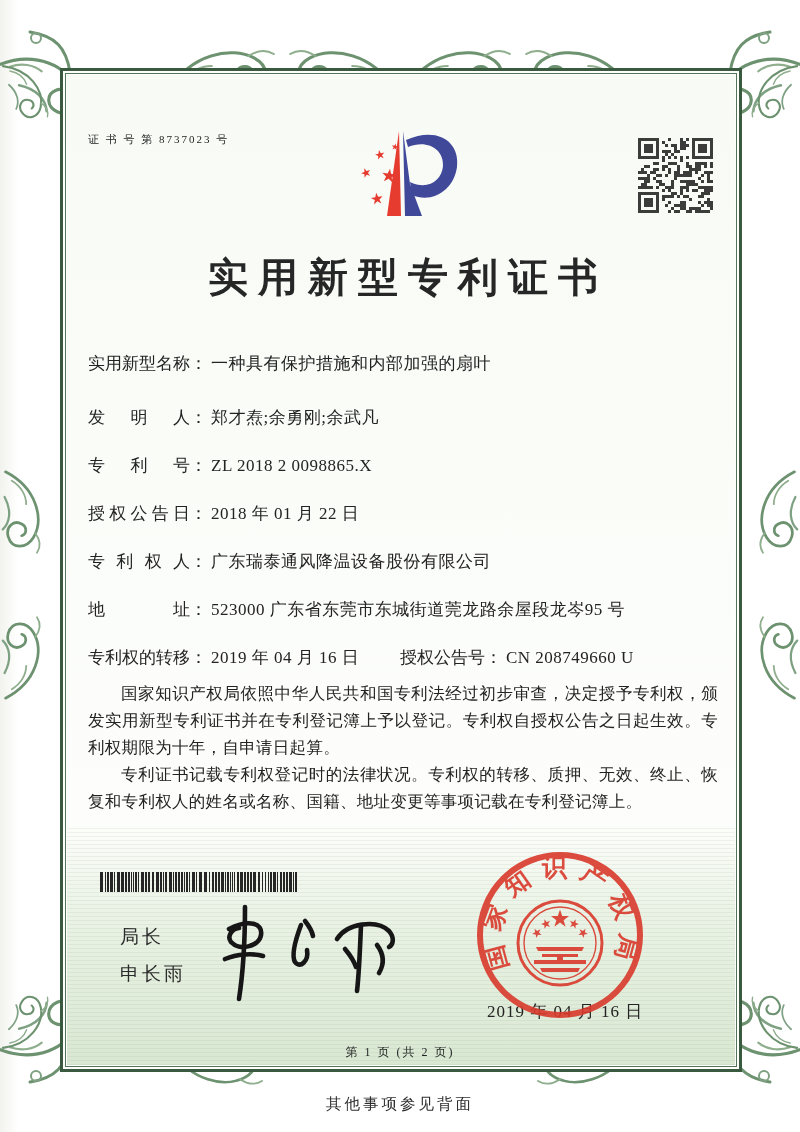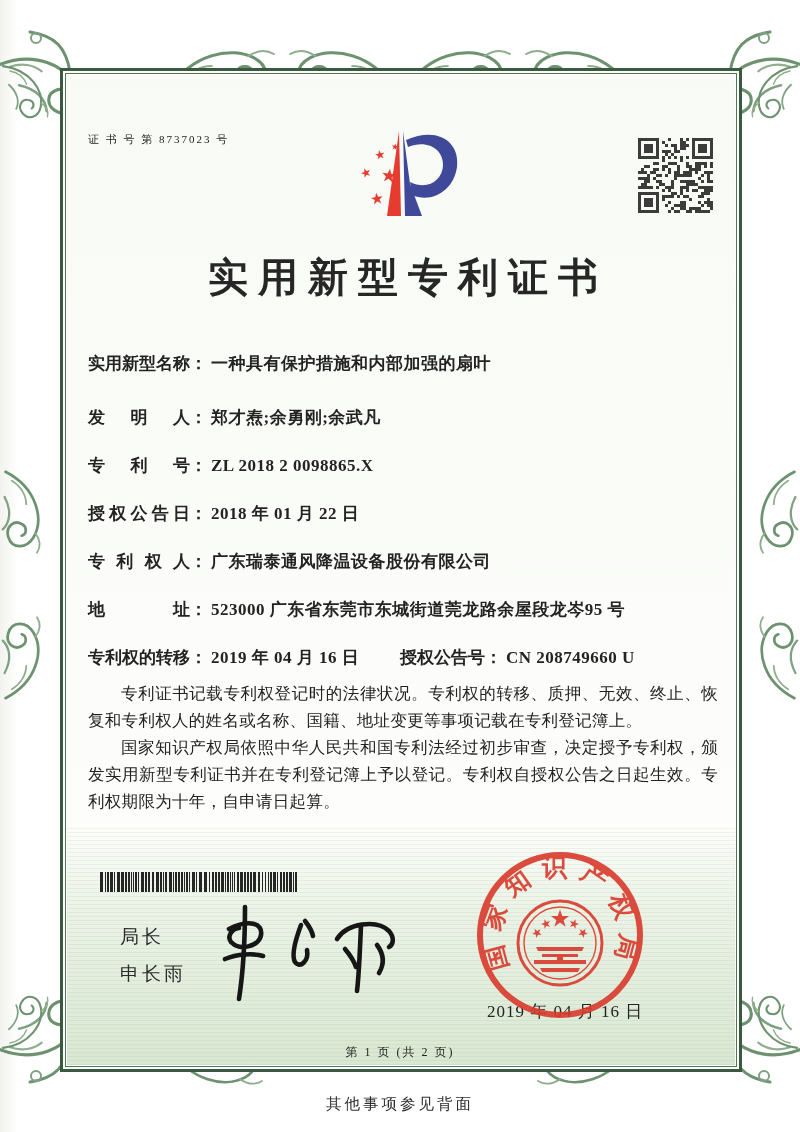--- a/index.html
+++ b/index.html
@@ -24,21 +24,21 @@
   .tint2{
     position:absolute;left:4px;right:4px;top:4px;height:750px;
     background:linear-gradient(180deg, rgba(238,243,236,.35), rgba(255,255,255,0));
   }
   .certno{position:absolute;left:88px;top:132px;font-size:11px;letter-spacing:2px;}
   .title{
     position:absolute;left:8px;top:250px;width:100%;text-align:center;
     font-size:40px;font-weight:bold;letter-spacing:10px;color:#262626;
   }
   .fields{position:absolute;left:88px;top:350px;width:636px;font-size:17px;}
-  .frow{position:absolute;left:0;white-space:nowrap;font-weight:bold;}
+  .frow{position:absolute;left:0;white-space:nowrap;}
   .flabel{display:inline-block;width:102px;text-align:justify;text-align-last:justify;vertical-align:bottom;}
   .fcolon{margin:0 4px 0 0;}
   .fvalue{letter-spacing:.5px;}
   .pair2{position:absolute;left:312px;top:0;text-align:right;}
   .paras{position:absolute;left:88px;top:680px;width:630px;font-size:16.5px;line-height:27px;text-align:justify;}
   .paras p{margin:0;text-indent:2em;letter-spacing:.3px;}
   .barcode{position:absolute;left:100px;top:872px;}
   .signer{position:absolute;left:120px;top:924px;font-family:"Liberation Sans","DejaVu Sans",sans-serif;font-size:19px;color:#2b2b2b;}
   .signer div{margin-bottom:11px;letter-spacing:3px;}
   .signature{position:absolute;left:205px;top:895px;}
@@ -431,22 +431,22 @@
     </div>
     <div class="frow" style="top:296px">
       <span class="flabel">专利权的转移</span><span class="fcolon">：</span><span class="fvalue">2019 年 04 月 16 日</span>
       <span class="pair2">
         <span>授权公告号</span><span class="fcolon">：</span><span class="fvalue">CN 208749660 U</span>
       </span>
     </div>
   </div>
 
   <div class="paras">
+    <p>国家知识产权局依照中华人民共和国专利法经过初步审查，决定授予专利权，颁发实用新型专利证书并在专利登记簿上予以登记。专利权自授权公告之日起生效。专利权期限为十年，自申请日起算。</p>
     <p>专利证书记载专利权登记时的法律状况。专利权的转移、质押、无效、终止、恢复和专利权人的姓名或名称、国籍、地址变更等事项记载在专利登记簿上。</p>
-    <p>国家知识产权局依照中华人民共和国专利法经过初步审查，决定授予专利权，颁发实用新型专利证书并在专利登记簿上予以登记。专利权自授权公告之日起生效。专利权期限为十年，自申请日起算。</p>
   </div>
 
   <svg class="barcode" id="barcode" width="200" height="20">
       <rect x="0" y="0" width="3" height="20" fill="#262626"></rect>
       <rect x="5" y="0" width="1" height="20" fill="#262626"></rect>
       <rect x="7" y="0" width="2" height="20" fill="#262626"></rect>
       <rect x="10" y="0" width="3" height="20" fill="#262626"></rect>
       <rect x="14" y="0" width="1" height="20" fill="#262626"></rect>
       <rect x="17" y="0" width="3" height="20" fill="#262626"></rect>
       <rect x="21" y="0" width="3" height="20" fill="#262626"></rect>

